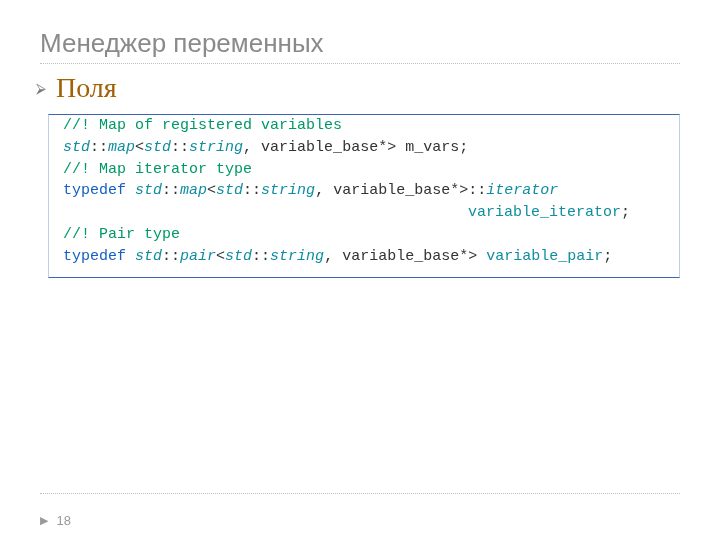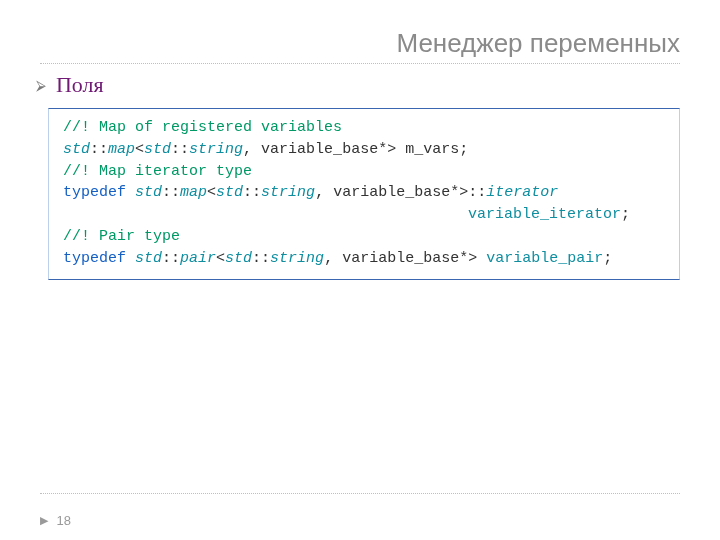--- a/index.html
+++ b/index.html
@@ -18,51 +18,50 @@
     width: 720px;
     height: 540px;
     padding: 28px 40px 20px 40px;
     position: relative;
   }
   .title {
     font-size: 26px;
     color: #8a8a8a;
     font-weight: 400;
     margin: 0 0 4px 0;
-    text-align: right;
   }
   .title-rule {
     border: none;
     border-top: 1px dotted #bfbfbf;
     margin: 2px 0 8px 0;
   }
   .bullet-row {
     display: flex;
     align-items: center;
     gap: 10px;
     margin-left: -4px;
     margin-bottom: 10px;
   }
   .bullet-marker {
     font-size: 14px;
     color: #7a7a7a;
     line-height: 1;
   }
   .bullet-text {
     font-family: "Times New Roman", Times, serif;
-    font-size: 22px;
-    color: #701a75;
+    font-size: 28px;
+    color: #a16207;
   }
   .code-box {
     border-top: 1px solid #3a66b1;
     border-bottom: 1px solid #3a66b1;
     border-left: 1px solid #bcd0ec;
     border-right: 1px solid #bcd0ec;
     background: #ffffff;
-    padding: 8px 14px 10px 14px;
+    padding: 0 14px 10px 14px;
     font-family: Consolas, "Courier New", monospace;
     font-size: 15px;
     line-height: 1.45;
     white-space: pre;
     margin-left: 8px;
   }
   .t-comment { color: #009966; }
   .t-ns      { color: #0f8ea0; font-style: italic; }
   .t-type    { color: #0f8ea0; font-style: italic; }
   .t-keyword { color: #1560c4; }

